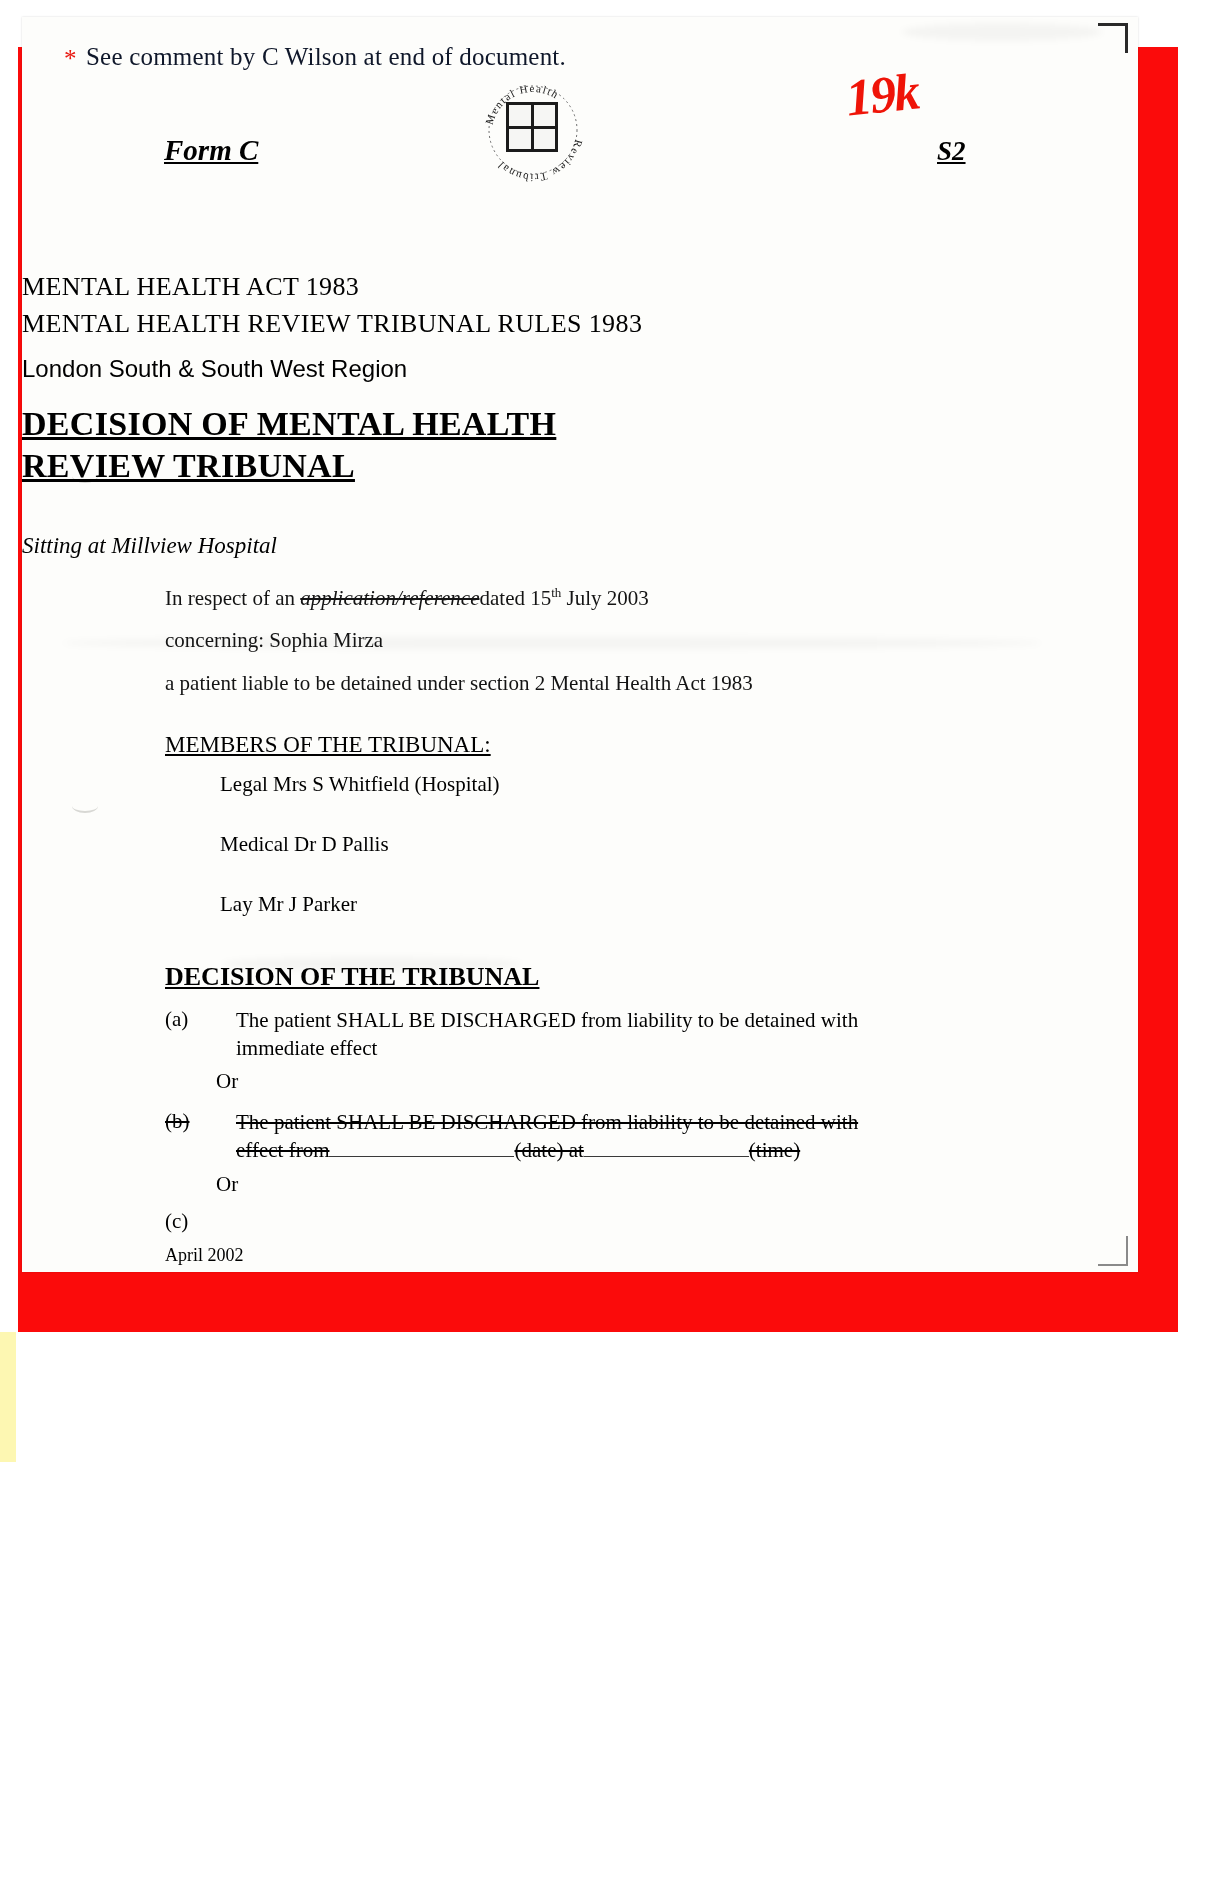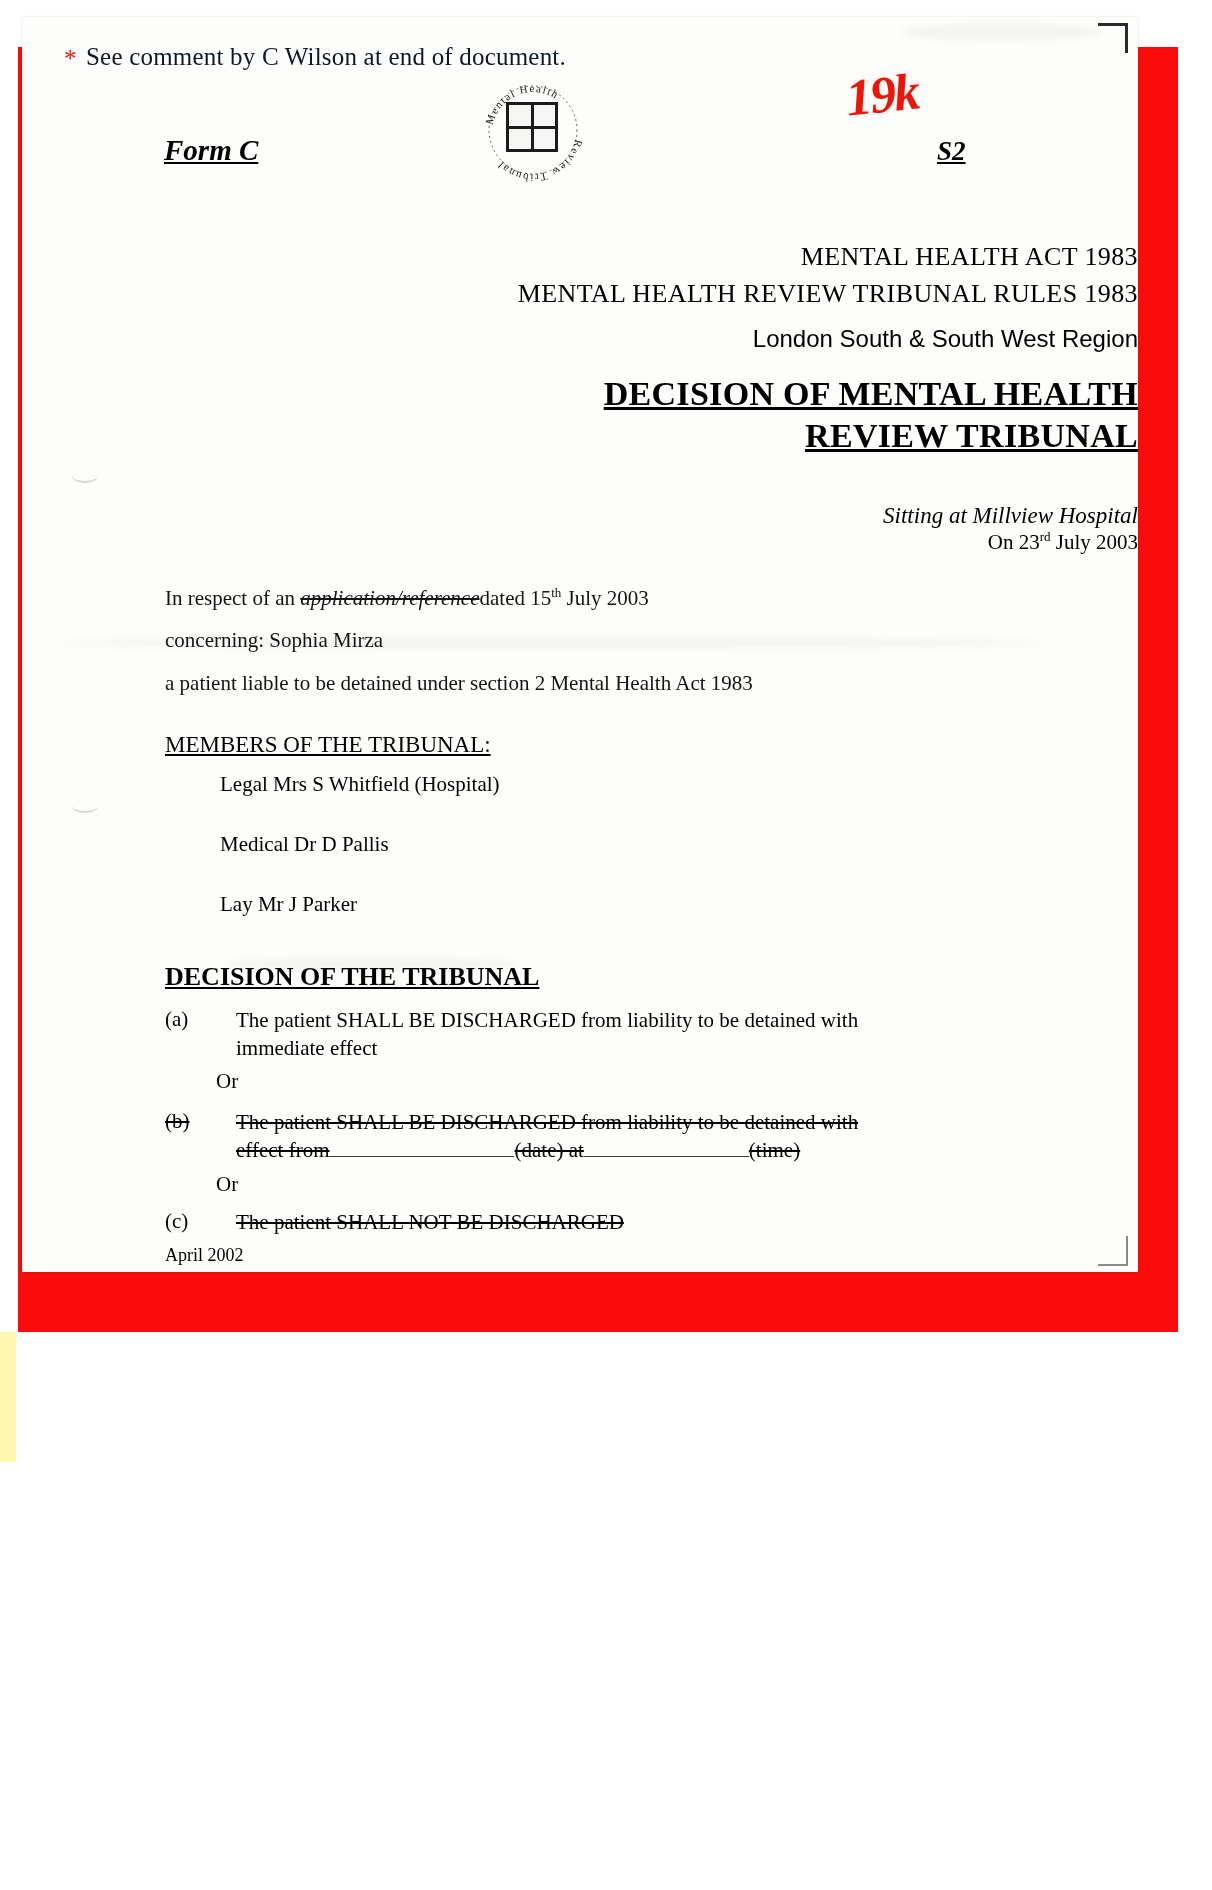--- a/index.html
+++ b/index.html
@@ -139,21 +139,21 @@
     grid-template-columns: 1fr 1fr;
     grid-template-rows: 1fr 1fr;
     gap: 3px;
     padding: 3px;
   }
   .crest .inner-box i {
     background: #f6f6f4;
     display: block;
   }
 
-  .ctr { position: absolute; width: 100%; text-align: right; }
+  .ctr { position: absolute; width: 100%; text-align: left; margin-top: 30px; }
 
   .act-line1 { top: 225px; font-size: 26px; letter-spacing: 0.4px; }
   .act-line2 { top: 262px; font-size: 26px; letter-spacing: 0.4px; }
   .region {
     top: 308px;
     font-size: 24px;
     font-family: "Liberation Sans", sans-serif;
   }
   .decision-title1 {
     top: 358px;
@@ -278,23 +278,20 @@
     <span class="form-c">Form C</span>
     <span class="s2">S2</span>
 
     <div class="ctr act-line1">MENTAL HEALTH ACT 1983</div>
     <div class="ctr act-line2">MENTAL HEALTH REVIEW TRIBUNAL RULES 1983</div>
     <div class="ctr region">London South &amp; South West Region</div>
     <div class="ctr decision-title1">DECISION OF MENTAL HEALTH</div>
     <div class="ctr decision-title2">REVIEW TRIBUNAL</div>
 
     <div class="ctr sitting">Sitting at Millview Hospital</div>
-    <div class="ctr ondate">
-      <span>On 23</span><sup>rd</sup><span> July 2003</span>
-    </div>
 
     <div class="body-line" style="top:568px;">
       <span>In respect of an </span><span class="ital strike">application/reference</span><span>dated 15</span><sup>th</sup><span> July 2003</span>
     </div>
 
     <div class="body-line" style="top:611px;">concerning: Sophia Mirza</div>
     <div class="body-line" style="top:654px;">a patient liable to be detained under section 2 Mental Health Act 1983</div>
 
     <div class="section-head" style="top:715px;">MEMBERS OF THE TRIBUNAL:</div>
     <div class="member" style="top:755px;">Legal Mrs S Whitfield (Hospital)</div>
@@ -308,18 +305,17 @@
     <div class="or-text" style="top:1052px;">Or</div>
 
     <div class="opt-label strike" style="top:1092px;">(b)</div>
     <div class="opt-text strike" style="top:1092px;width:660px;">The patient SHALL BE DISCHARGED from liability to be detained with</div>
     <div class="opt-text" style="top:1120px;width:660px;">
       <span class="strike">effect from</span><span class="blank-rule" style="width:185px;"></span><span class="strike">(date) at</span><span class="blank-rule" style="width:165px;"></span><span class="strike">(time)</span>
     </div>
     <div class="or-text" style="top:1155px;">Or</div>
 
     <div class="opt-label" style="top:1192px;">(c)</div>
-    <div class="opt-text strike" style="top:1192px;">The patient SHALL NOT BE DISCHARGED</div>
 
     <div class="footer-date" style="top:1228px;">April 2002</div>
 
   </div>
 </div>
 
 </body></html>

